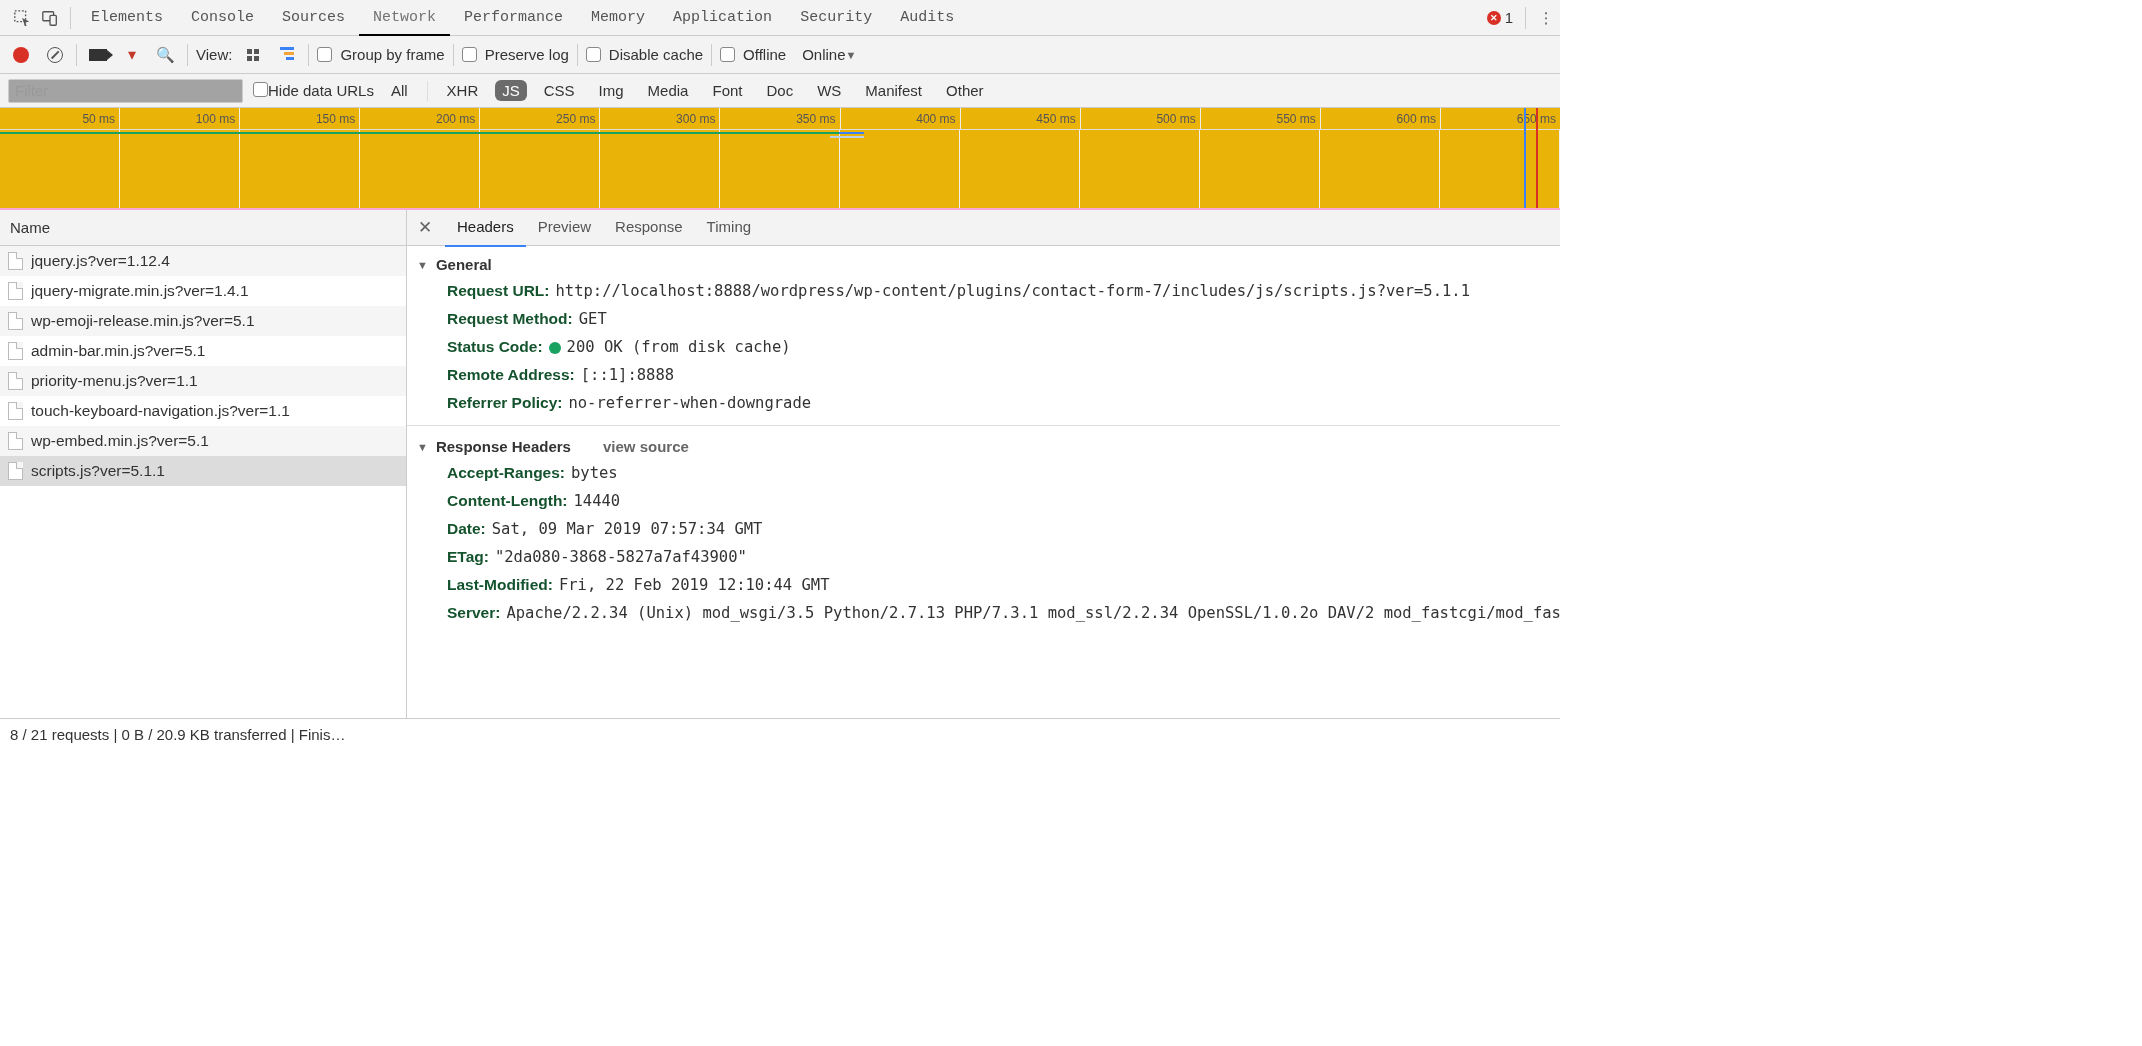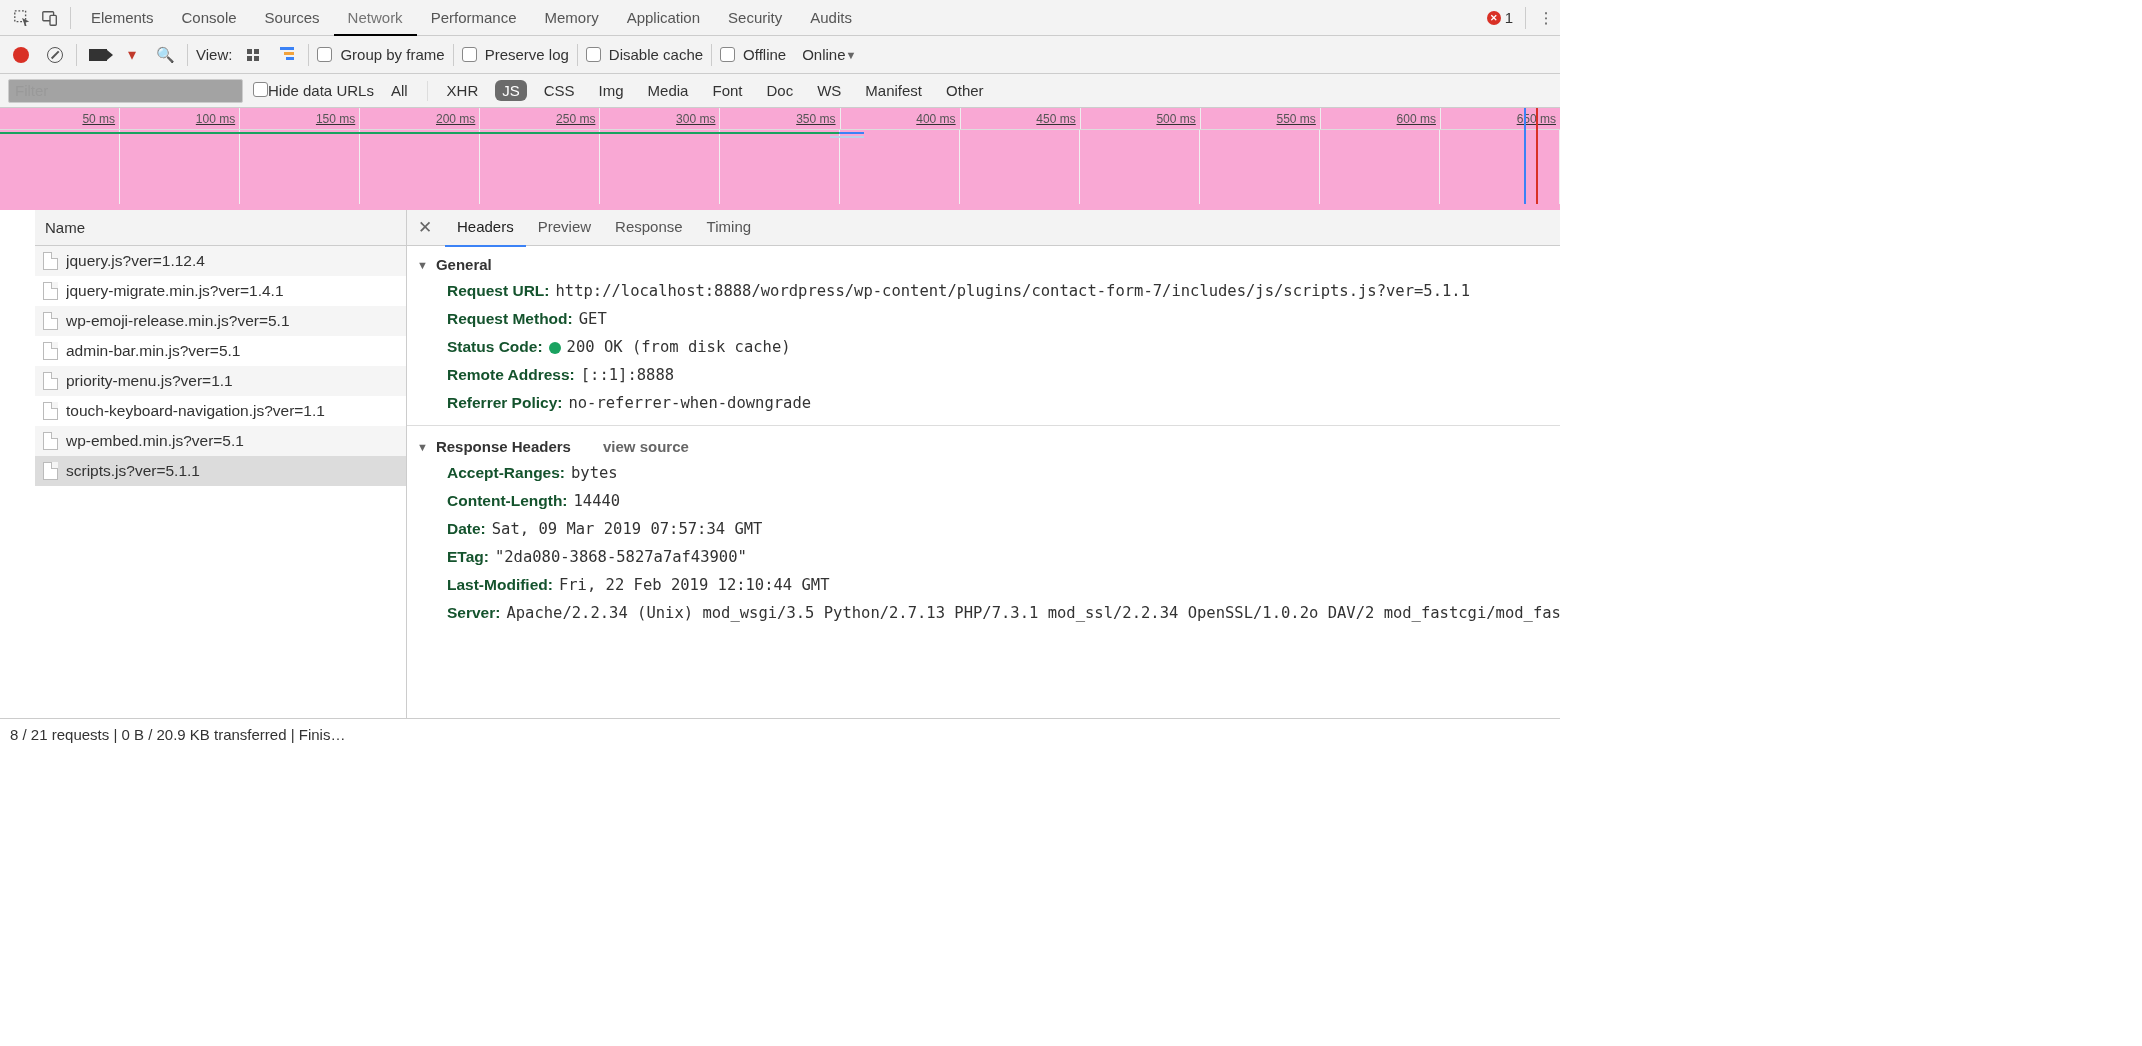--- a/index.html
+++ b/index.html
@@ -6,21 +6,21 @@
 body { background: #fff; font-size: 15px; color: #333; width: 1560px; }
 
 
 .top-tabs {
   display: flex; align-items: center; height: 36px;
   border-bottom: 1px solid #ccc; background: #f3f3f3;
   padding-left: 8px;
 }
 .top-tabs .icon-btn { display: flex; align-items: center; justify-content: center; width: 28px; height: 28px; color: #555; }
 .top-tabs .sep { width: 1px; height: 22px; background: #ccc; margin: 0 6px; }
-.top-tabs .tab { padding: 0 14px; color: #555; line-height: 36px; height: 36px; }
+.top-tabs .tab { padding: 0 14px; color: #555; line-height: 36px; height: 36px; font-family: Liberation Mono, monospace; }
 .top-tabs .tab.active { color: #737373; border-bottom: 2px solid #000000; }
 .top-tabs .spacer { flex: 1; }
 .top-tabs .err-badge { display: flex; align-items: center; gap: 4px; color: #333; padding-right: 6px; }
 .top-tabs .err-badge .dot { width: 14px; height: 14px; background: #d93025; border-radius: 50%; display: flex; align-items: center; justify-content: center; color: #fff; font-size: 9px; font-weight: bold; }
 
 
 .toolbar {
   display: flex; align-items: center; height: 38px; border-bottom: 1px solid #ccc;
   background: #f3f3f3; padding: 0 8px; gap: 8px;
 }
@@ -49,38 +49,38 @@
   padding: 0 8px; gap: 10px; background: #f3f3f3;
 }
 .filter-input { width: 235px; height: 24px; border:1px solid #ccc; border-radius:2px; padding: 0 6px; font-size: 15px; color:#333; background:#a3a3a3; }
 .filter-input::placeholder { color: #999; }
 .type-pill { padding: 2px 7px; color:#333; border-radius: 6px; }
 .type-pill.active { background:#6b6b6b; color:#fff; }
 .vsep2 { width:1px; height: 20px; background:#ddd; margin: 0 2px; }
 .hide-urls { display:flex; color:#333; }
 
 
-.timeline { height: 102px; border-bottom: 6px solid #f9a8d4; position:relative; overflow:hidden; background:#f9a8d4;text-decoration:underline; }
+.timeline { height: 102px; border-bottom: 2px solid #f9a8d4; position:relative; overflow:hidden; background:#eab308; }
 .ticks { display:flex; height:22px; border-bottom:1px solid #ddd; }
 .tick { flex:1; text-align:right; font-size:12px; color:#555; padding-right:4px; border-right:1px solid #eee; line-height:22px; }
 .tick:last-child { border-right:none; }
 .overview { position:relative; height:8px; }
 .seg { position:absolute; top:2px; height:2px; }
 .seg.green { background:#1aa260; left:0; width:53.8%; }
 .seg.blue  { background:#3b82f6; left:53.8%; width:1.6%; }
 .seg.pale  { background:#bcd2e8; left:53.2%; width:2.2%; top:6px; height:2px; }
 .vline { position:absolute; top:0; bottom:0; width:2px; }
 .vline.red  { background:#d93025; right:22px; }
 .vline.blue { background:#3b82f6; right:34px; }
 .gridlines { position:absolute; inset:22px 0 0 0; display:flex; pointer-events:none; }
 .gridlines div { flex:1; border-right:1px solid #f0f0f0; }
 
 
 .main { display:flex; height: 508px; }
-.side { width: 407px; border-right:1px solid #ccc; display:flex; flex-direction:column;padding-left:35px; }
+.side { width: 407px; border-right:1px solid #ccc; display:flex; flex-direction:column; }
 .side-header { height:36px; line-height:36px; padding-left:10px; color:#333;  border-bottom:1px solid #ccc; background:#f3f3f3;}
 .req-list { flex:1; overflow:auto; }
 .req-row { display:flex; align-items:center; height:30px; padding-left:8px; gap:8px; border-bottom: 0; }
 .req-row:nth-child(odd){ background:#f5f5f5; }
 .req-row.selected { background:#dcdcdc; }
 .file-icon { width:15px; height:18px; border:1px solid #bbb; background:#fff; position:relative; }
 .file-icon::before { content:""; position:absolute; right:-1px; top:-1px; width:6px; height:6px; background:#f5f5f5; border-left:1px solid #bbb; border-bottom:1px solid #bbb; }
 .req-name { color:#333; font-size:15.5px; white-space: nowrap; overflow:hidden; text-overflow:ellipsis; }
 
 .detail { flex:1; display:flex; flex-direction:column; min-width:0;}

